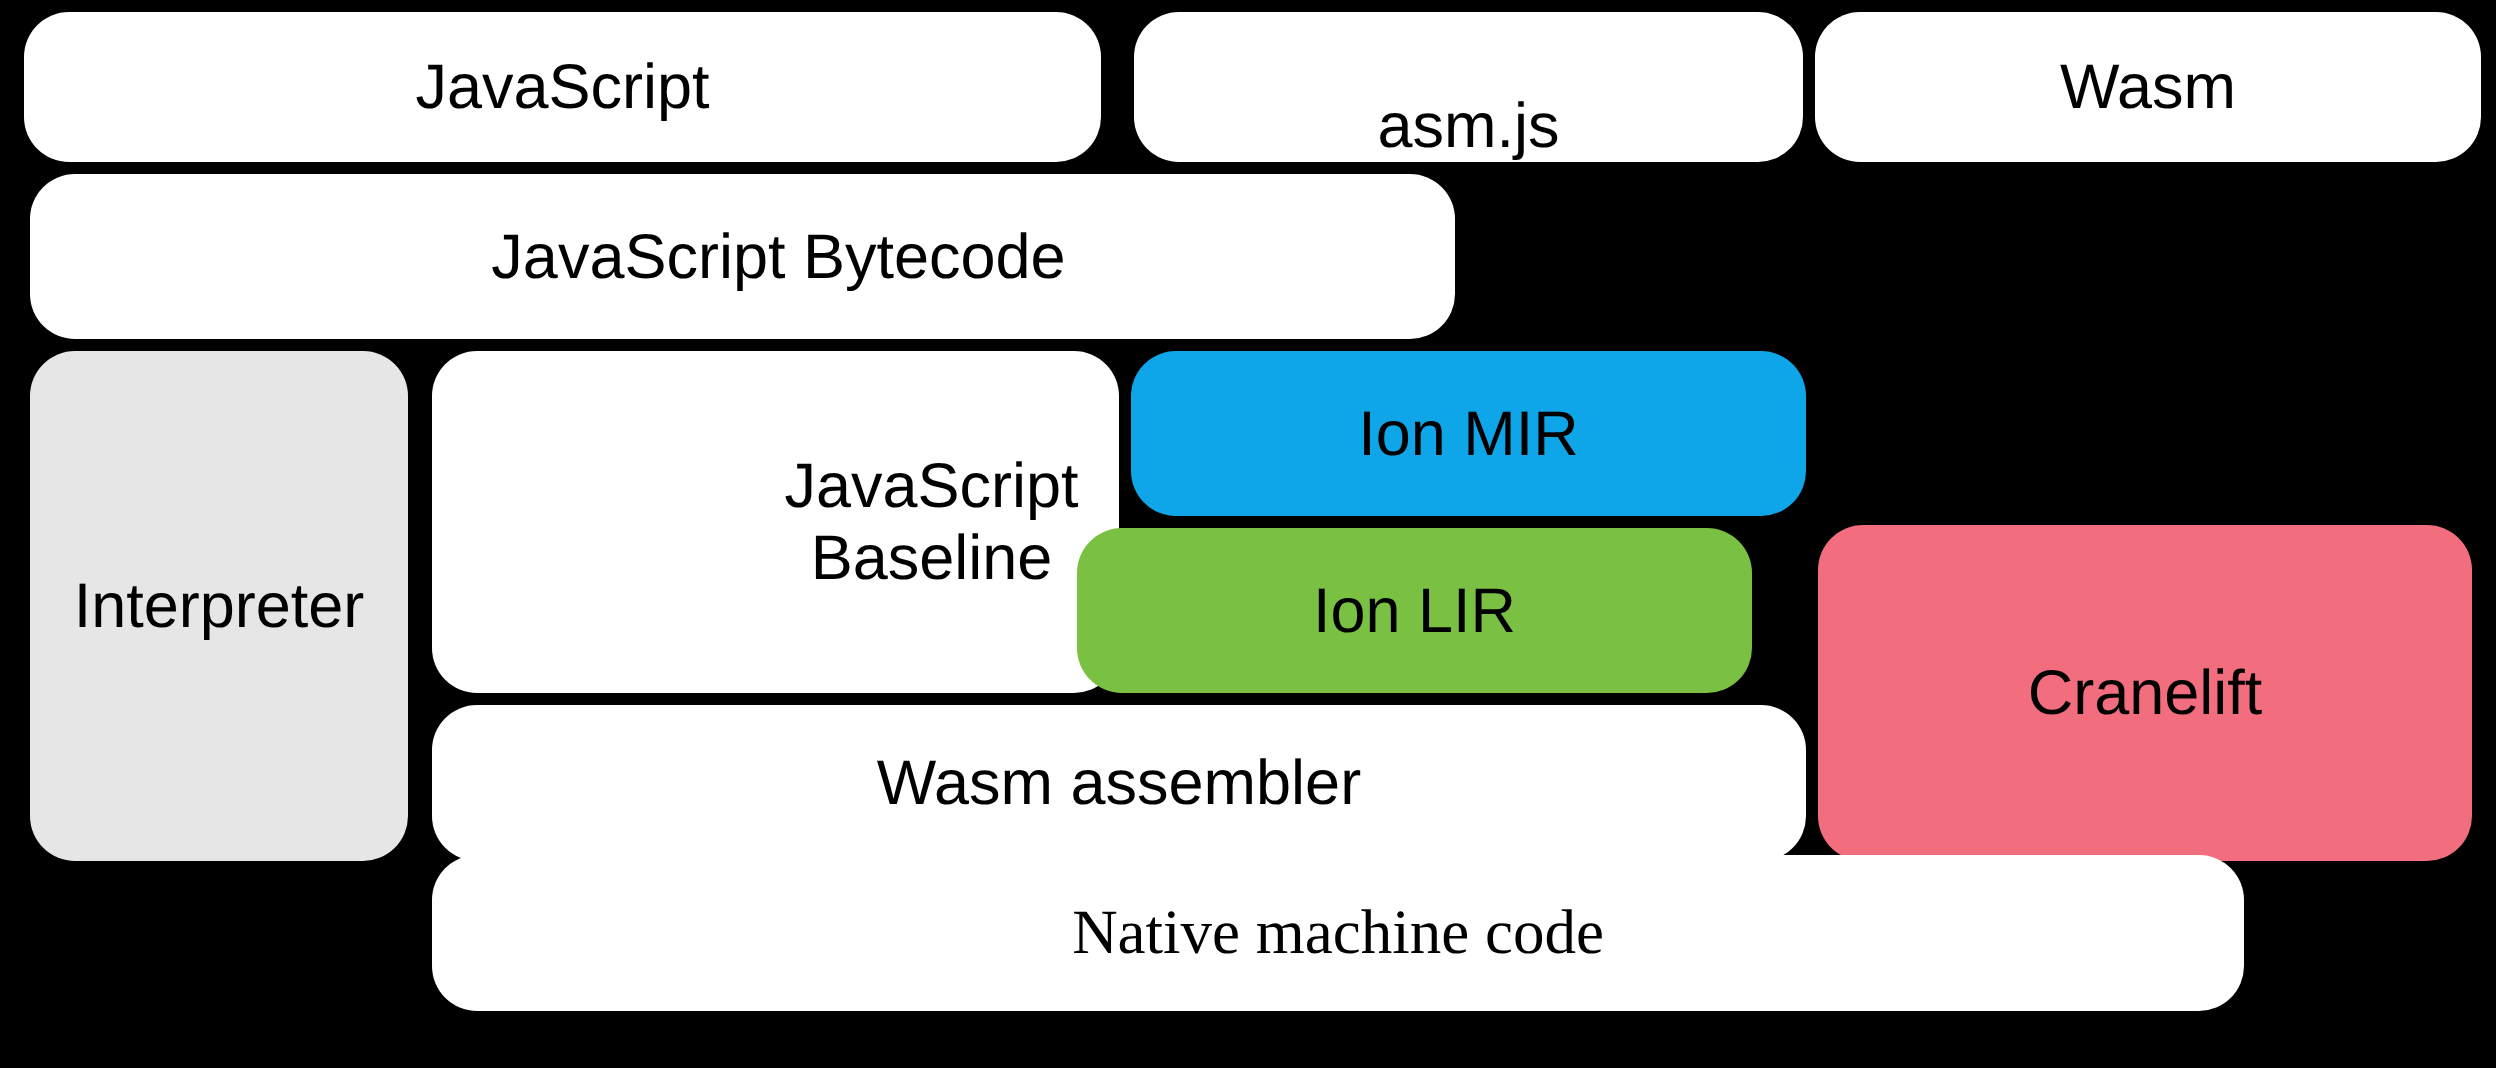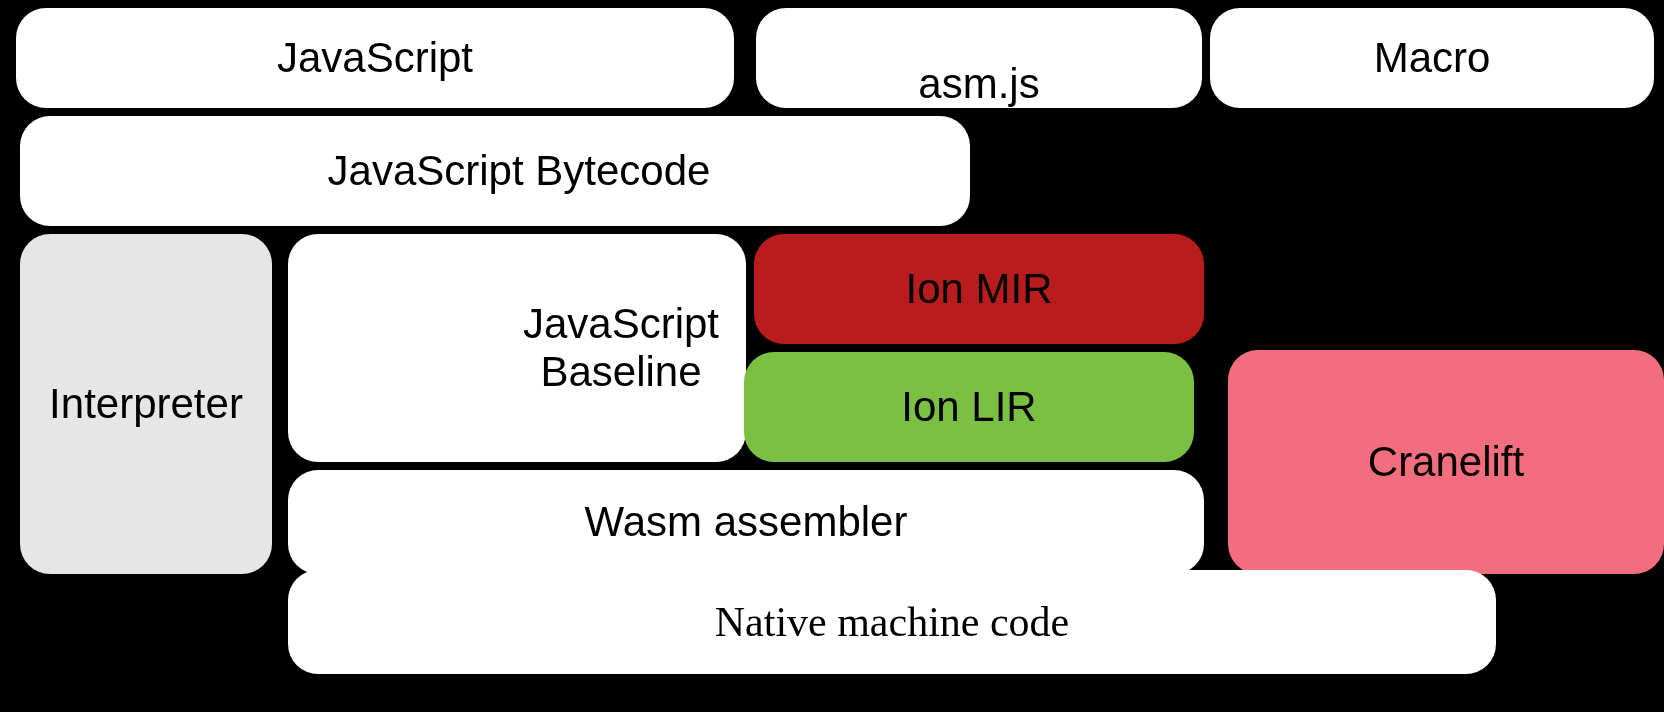--- a/index.html
+++ b/index.html
@@ -35,43 +35,43 @@
   .box-javascript   { left: 16px;   top: 8px;   width: 718px; height: 100px; }
   .box-asmjs        { left: 756px;  top: 8px;   width: 446px; height: 100px; align-items: flex-end; }
   .box-wasm         { left: 1210px; top: 8px;   width: 444px; height: 100px; }
   
   .box-bytecode     { left: 20px;   top: 116px; width: 950px; height: 110px; padding-left: 48px; }
   .box-baldrmonkey  { left: 986px;  top: 116px; width: 444px; height: 110px; }
   
   .box-interpreter  { left: 20px;   top: 234px; width: 252px; height: 340px; background: #e6e6e6; }
   .box-baseline     { left: 288px;  top: 234px; width: 458px; height: 228px; justify-content: flex-end; }
   .box-baseline .label { max-width: 250px; }
-  .box-ion-mir      { left: 754px;  top: 234px; width: 450px; height: 110px; background: #b91c1c; }
-  .box-ion-lir      { left: 744px;  top: 352px; width: 450px; height: 110px; background: #7ac143; }
-  .box-cranelift    { left: 1212px; top: 350px; width: 436px; height: 224px; background: #f26d7d; margin-left: 16px; }
+  .box-ion-mir      { left: 754px;  top: 234px; width: 450px; height: 110px; background: #0ea5e9; }
+  .box-ion-lir      { left: 718px;  top: 352px; width: 450px; height: 110px; background: #7ac143; }
+  .box-cranelift    { left: 1212px; top: 350px; width: 436px; height: 224px; background: #f26d7d; }
   
   .box-macro        { left: 288px;  top: 470px; width: 916px; height: 104px; }
   
   .box-native       { left: 288px;  top: 570px; width: 1208px; height: 104px; font-family: Liberation Serif, serif; }
 </style>
 </head>
 <body>
 
 <div class="canvas">
 
   <div class="box box-javascript">
     <span class="label">JavaScript</span>
   </div>
 
   <div class="box box-asmjs">
     <span class="label">asm.js</span>
   </div>
 
   <div class="box box-wasm">
-    <span class="label">Macro</span>
+    <span class="label">Wasm</span>
   </div>
 
   <div class="box box-bytecode">
     <span class="label">JavaScript Bytecode</span>
   </div>
 
 
   <div class="box box-interpreter">
     <span class="label">Interpreter</span>
   </div>

